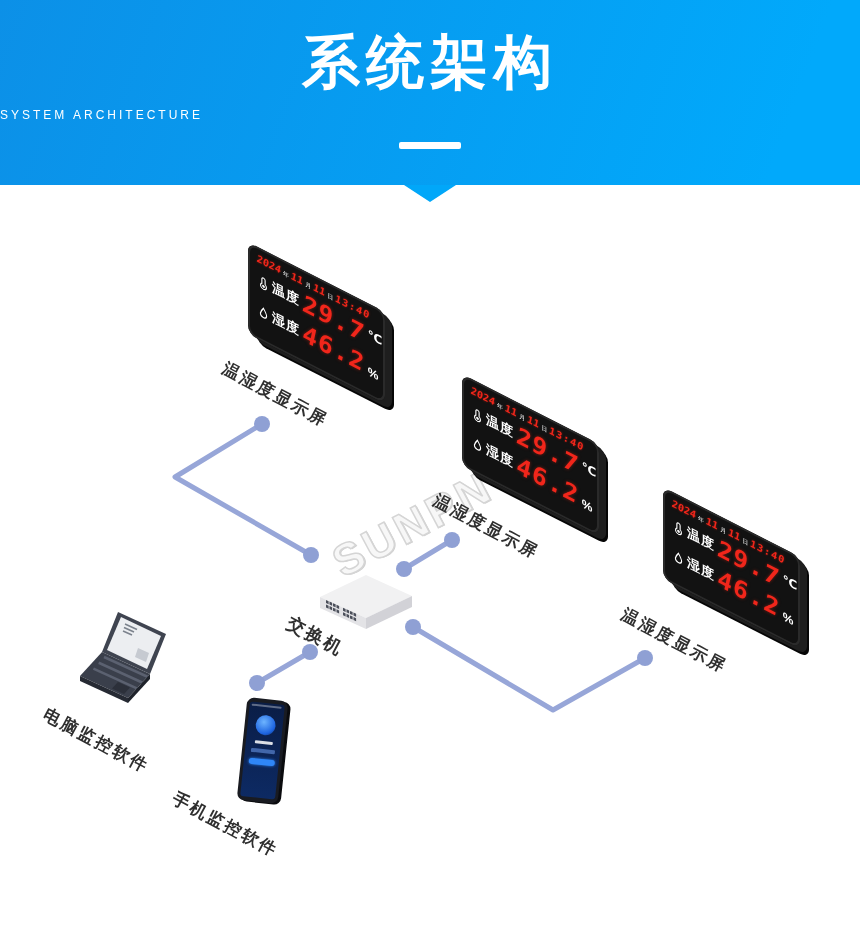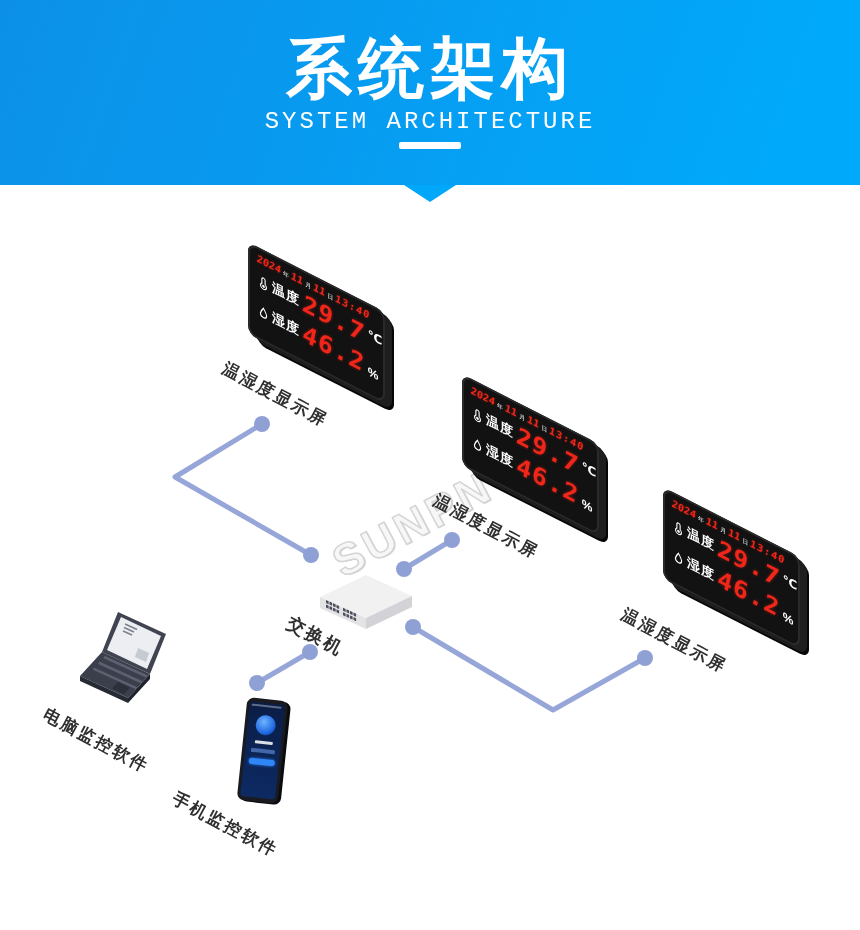--- a/index.html
+++ b/index.html
@@ -4,23 +4,23 @@
 <style>
   html,body{margin:0;padding:0;background:#fff;}
   .stage{
     position:relative;width:860px;height:930px;margin:0 auto;background:#fff;
     overflow:hidden;font-family:"Liberation Sans","DejaVu Sans",sans-serif;
   }
   
   .banner{position:absolute;left:0;top:0;width:860px;height:185px;
     background:linear-gradient(110deg,#0c90e7 0%,#01a9fb 90%);}
   .banner-title{position:absolute;left:0;top:24px;width:100%;text-align:center;
-    color:#fff;font-size:66px;font-weight:900;letter-spacing:6px;margin:0;}
-  .banner-sub{position:absolute;left:0;top:108px;width:100%;text-align:center;
-    color:#fff;font-size:24px;font-weight:500;letter-spacing:3px;font-family:Liberation Mono, monospace;}
+    color:#fff;font-size:58px;font-weight:900;letter-spacing:6px;margin:0;}
+  .banner-sub{position:absolute;left:0;top:108px;width:100%;text-align:left;
+    color:#fff;font-size:12px;font-weight:500;letter-spacing:3px;}
   .banner-bar{position:absolute;left:399px;top:142px;width:62px;height:7px;
     background:#fff;border-radius:2px;}
   .banner-tip{position:absolute;left:404px;top:185px;width:0;height:0;
     border-left:26px solid transparent;border-right:26px solid transparent;
     border-top:17px solid #01a7f9;}
   
   .watermark{position:absolute;left:336px;top:540px;z-index:0;
     transform:rotate(-28deg);transform-origin:0 50%;
     font-size:44px;font-weight:700;letter-spacing:4px;color:#f7f7f7;
     -webkit-text-stroke:1.5px #d5d5d5;text-shadow:1px 1px 0 #cfcfcf;white-space:nowrap;}

